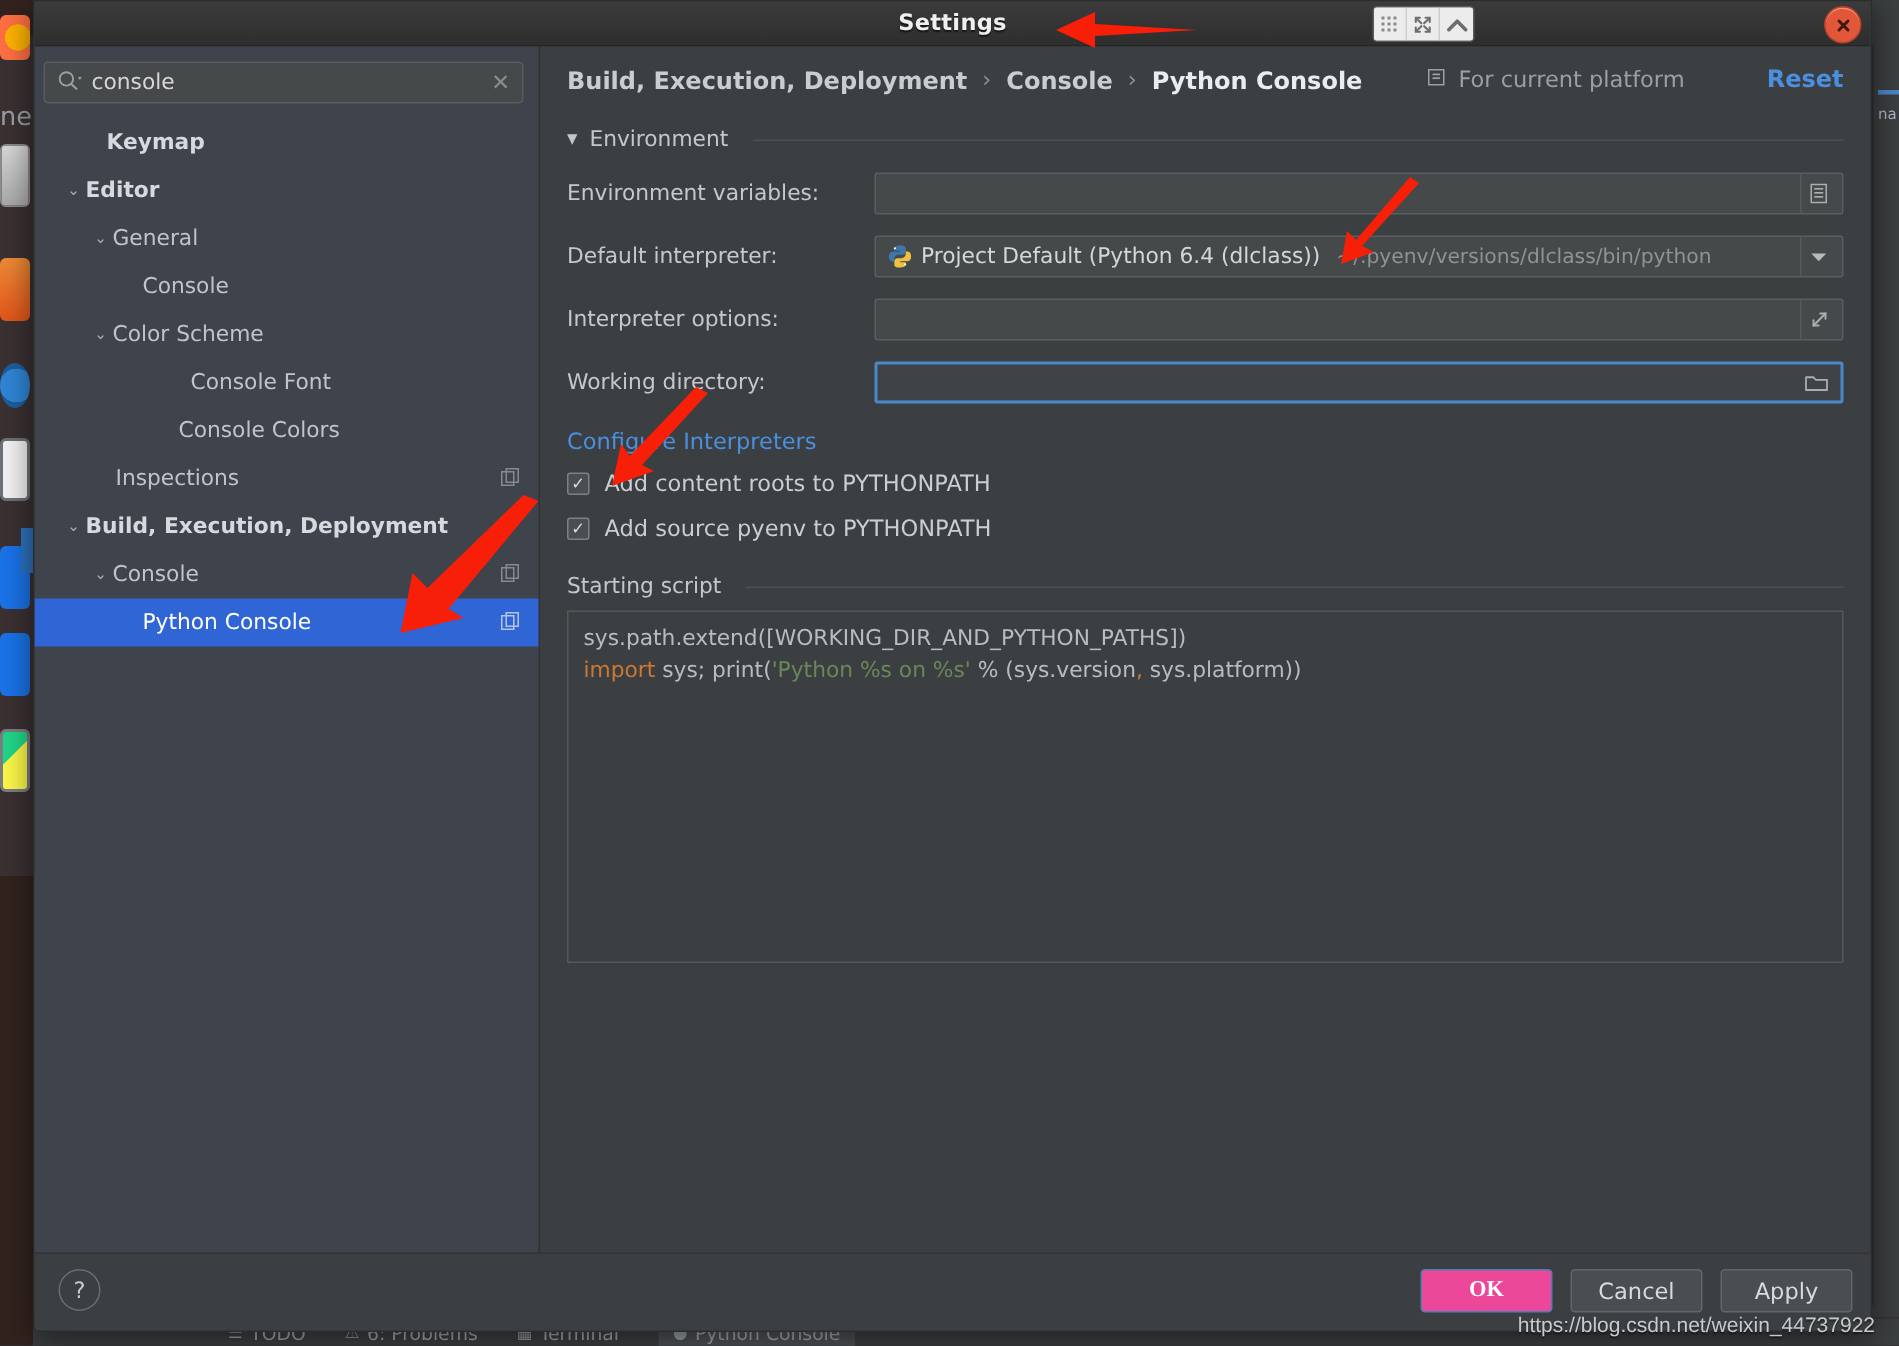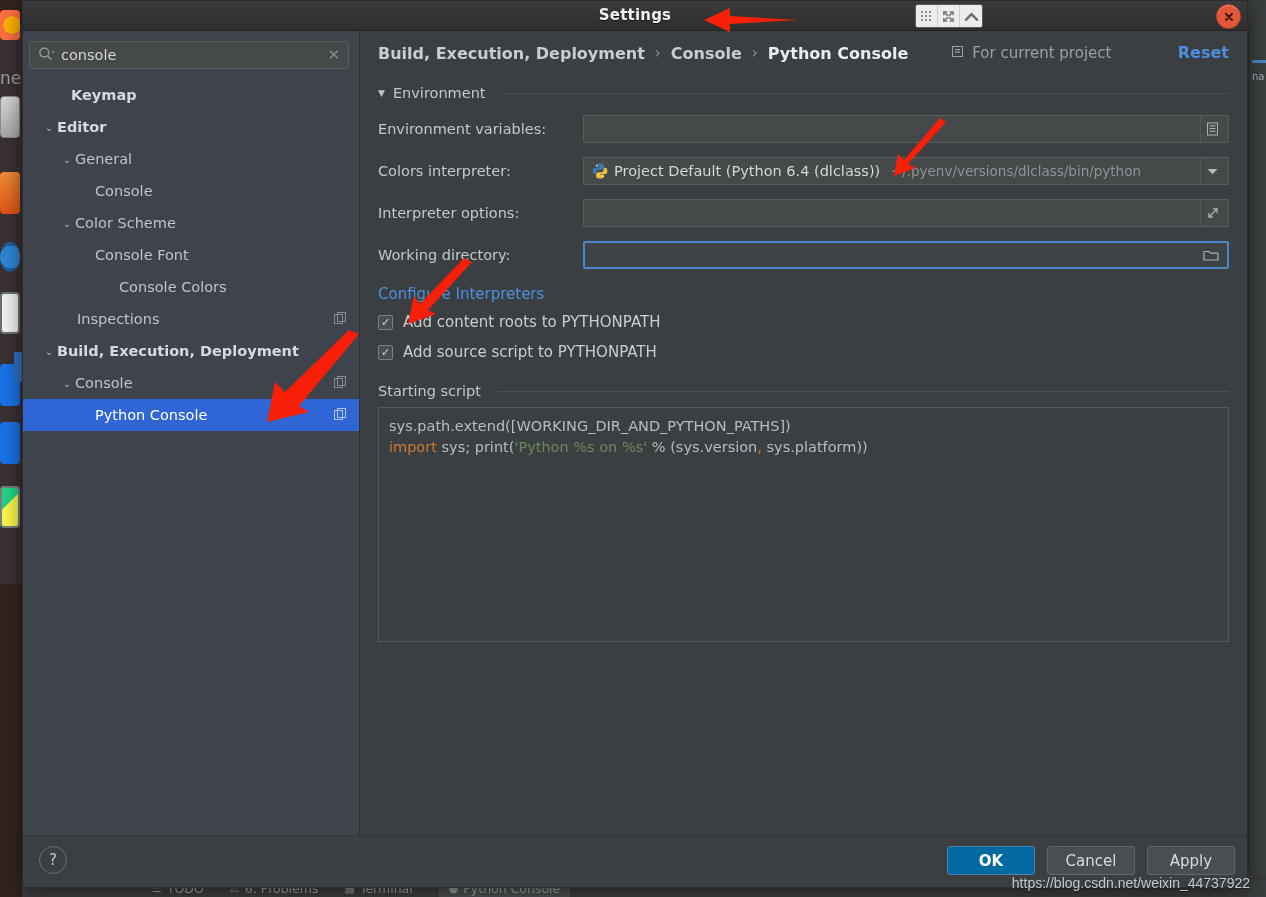--- a/index.html
+++ b/index.html
@@ -218,21 +218,21 @@
     display: flex; align-items: center; justify-content: center; font-size: 15px;
     cursor: pointer;
   }
   .btns { position: absolute; right: 14px; top: 10px; display: flex; gap: 12px; }
   .btn {
     min-width: 88px; height: 29px; border-radius: 3px;
     display: flex; align-items: center; justify-content: center;
     font-size: 15px; color: #d7dbde; background: #4a4e50; border: 1px solid #62666a;
     cursor: pointer; padding: 0 14px;
   }
-  .btn.primary { background: #0369a1; border-color: #4d7fb5; color: #ffffff; font-weight: bold; }
+  .btn.primary { background: #ec4899; border-color: #4d7fb5; color: #ffffff; font-weight: bold; font-family: Liberation Serif, serif; }
 
   .watermark {
     position: absolute; right: 16px; bottom: 6px;
     color: #cfd3d6; font-size: 14px; opacity: .95;
     font-family: "Liberation Sans", sans-serif;
     text-shadow: 0 1px 1px rgba(0,0,0,.5);
   }
 
   
   .arrow { position: absolute; pointer-events: none; }
@@ -370,21 +370,21 @@
 
           <div class="tree-row" style="padding-left:72px;">
             <span class="tree-label">Console</span>
           </div>
 
           <div class="tree-row" style="padding-left:36px;">
             <span class="tw">⌄</span>
             <span class="tree-label">Color Scheme</span>
           </div>
 
-          <div class="tree-row" style="padding-left:72px;">
+          <div class="tree-row" style="padding-left:104px;">
             <span class="tree-label">Console Font</span>
           </div>
 
           <div class="tree-row" style="padding-left:96px;">
             <span class="tree-label">Console Colors</span>
           </div>
 
           <div class="tree-row" style="padding-left:54px;">
             <span class="tree-label">Inspections</span>
             <span class="copy-ico">
@@ -434,21 +434,21 @@
           <span class="crumb-last">Python Console</span>
 
           <span class="for-project">
             <span>
               <svg width="13" height="13" viewBox="0 0 13 13">
                 <rect x="0.5" y="1.5" width="10" height="10" stroke="#9aa0a5" fill="none"></rect>
                 <rect x="3" y="4" width="5" height="1.2" fill="#9aa0a5"></rect>
                 <rect x="3" y="6.5" width="5" height="1.2" fill="#9aa0a5"></rect>
               </svg>
             </span>
-            <span>For current project</span>
+            <span>For current platform</span>
           </span>
         </div>
         <div class="reset-link">Reset</div>
 
         <div class="section-head">
           <span class="tri">▼</span>
           <span>Environment</span>
           <span class="rule"></span>
         </div>
 
@@ -467,21 +467,21 @@
                     <rect x="3.5" y="6" width="6" height="1.1"></rect>
                     <rect x="3.5" y="8.7" width="6" height="1.1"></rect>
                   </g>
                 </svg>
               </span>
             </div>
           </div>
 
           
           <div class="row">
-            <div class="lbl">Colors interpreter:</div>
+            <div class="lbl">Default interpreter:</div>
             <div class="field">
               <span class="py-ico">
                 <svg width="16" height="16" viewBox="0 0 16 16">
                   <path d="M7.6 0.6c-2 0-3.3.6-3.3 2v1.6h3.5v.6H3.2c-1.5 0-2.6 1-2.6 3.2s1 3.3 2.6 3.3h1V9.6c0-1.5 1.3-2.8 2.9-2.8h2.5c1.3 0 2.2-1 2.2-2.3V2.6c0-1.2-1-2-2.3-2H7.6z" fill="#3c78aa"></path>
                   <circle cx="4.6" cy="2.5" r="0.75" fill="#fff"></circle>
                   <path d="M8.4 15.4c2 0 3.3-.6 3.3-2v-1.6H8.2v-.6h4.6c1.5 0 2.6-1 2.6-3.2s-1-3.3-2.6-3.3h-1v1.7c0 1.5-1.3 2.8-2.9 2.8H6.4c-1.3 0-2.2 1-2.2 2.3v1.9c0 1.2 1 2 2.3 2h1.9z" fill="#f0c040"></path>
                   <circle cx="11.4" cy="13.3" r="0.75" fill="#fff"></circle>
                   <path d="M9.5 10.5 L12.2 16 L14.9 10.5 Z" fill="#4a9c3e" opacity="0"></path>
                 </svg>
               </span>
@@ -529,21 +529,21 @@
 
           <div class="link">Configure Interpreters</div>
 
           <div class="check-row">
             <span class="cbox">✓</span>
             <span>Add content roots to PYTHONPATH</span>
           </div>
 
           <div class="check-row">
             <span class="cbox">✓</span>
-            <span>Add source script to PYTHONPATH</span>
+            <span>Add source pyenv to PYTHONPATH</span>
           </div>
         </div>
 
         <div class="section-head script-head">
           <span>Starting script</span>
           <span class="rule"></span>
         </div>
 
         <div class="script-box">
           <div>sys.path.extend([WORKING_DIR_AND_PYTHON_PATHS])</div>

